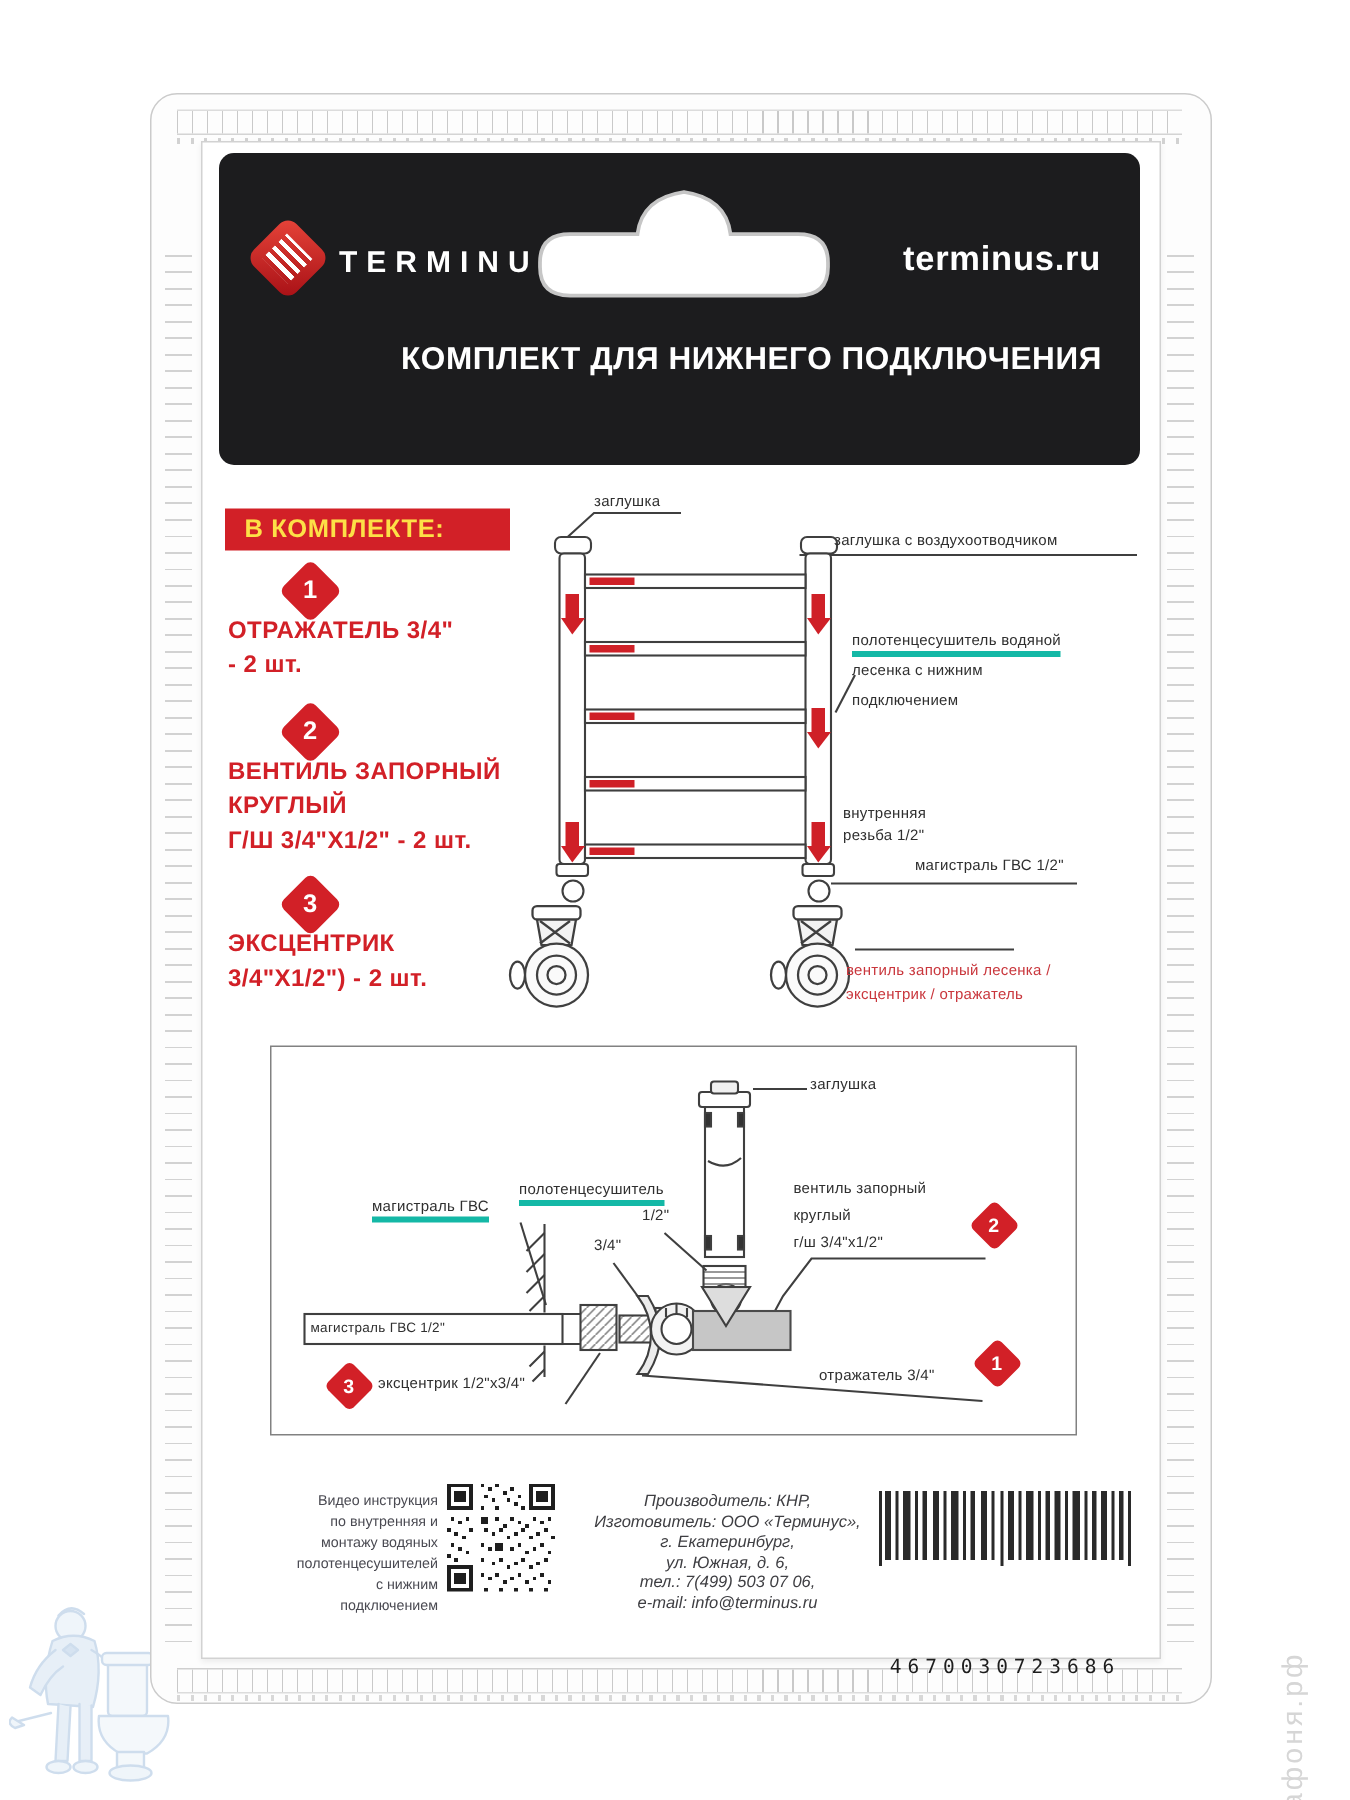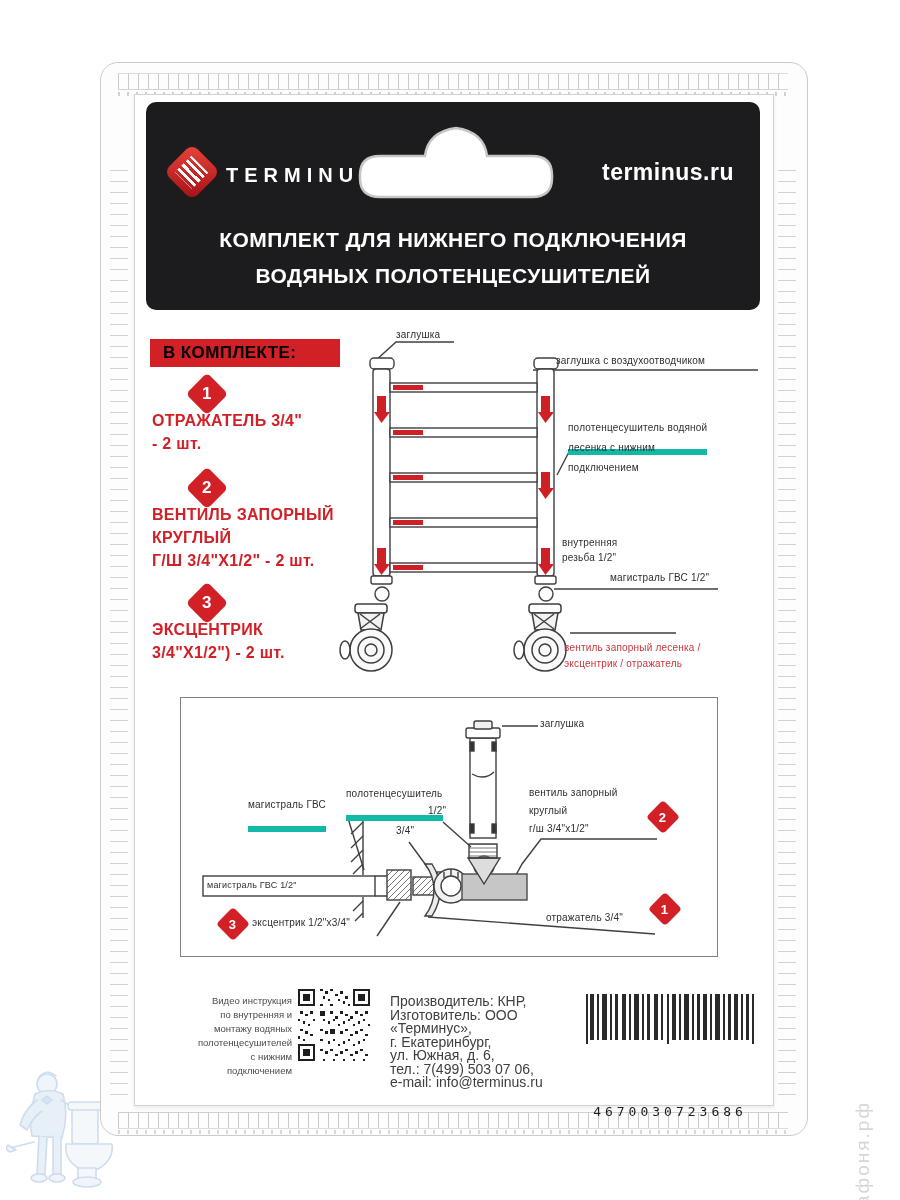--- a/index.html
+++ b/index.html
@@ -33,39 +33,39 @@
   .hdr{left:146px;top:102px;width:614px;height:208px;background:#1c1c1e;border-radius:10px;}
   .logo-diamond{left:26px;top:50px;width:40px;height:40px;border-radius:8px;
      background:linear-gradient(135deg,#e8453a,#a60f15);transform:rotate(45deg);
      display:flex;align-items:center;justify-content:center;}
   .logo-stripes{width:24px;height:23px;
      background:repeating-linear-gradient(0deg,transparent 0 3px,#ffffff 3px 6px);}
   .brand{left:80px;top:62px;color:#fff;font-size:20px;font-weight:bold;letter-spacing:6px;}
   .brand-mark{font-size:10px;vertical-align:top;letter-spacing:0;}
   .site{right:26px;top:57px;color:#fff;font-size:23px;font-weight:bold;letter-spacing:.5px;}
   .title{left:0;width:614px;text-align:center;color:#fff;font-weight:bold;font-size:21px;letter-spacing:.4px;}
-  .title1{top:126px;} .title2{top:162px;}
-  
-  .kit-head{left:150px;top:339px;width:190px;height:28px;background:#d22027;color:#000000;
+  .title1{top:126px;padding-left:48px;} .title2{top:162px;}
+  
+  .kit-head{left:150px;top:339px;width:190px;height:28px;background:#d22027;color:#fde047;
      font-size:17px;font-weight:bold;line-height:28px;padding-left:13px;box-sizing:border-box;letter-spacing:.4px;}
   .diamond{background:#d22027;transform:rotate(45deg);display:flex;align-items:center;justify-content:center;}
   .diamond>span{transform:rotate(-45deg);color:#fff;font-weight:bold;}
   .d-kit{width:30px;height:30px;border-radius:5px;} .d-kit>span{font-size:17px;}
   .d-sm{width:24px;height:24px;border-radius:4px;} .d-sm>span{font-size:13px;}
   .kit-text{color:#d22027;font-weight:bold;font-size:16px;line-height:23px;letter-spacing:.3px;}
   
   .lbl{font-size:10px;color:#2f2f2f;letter-spacing:.2px;white-space:nowrap;}
   .lbl-red{color:#c9363c;}
-  .u{border-bottom:6px solid #14b8a6;padding-bottom:16px;}
+  .u{border-bottom:4px solid #14b8a6;padding-bottom:1px;}
   .diag-box{left:180px;top:697px;width:538px;height:260px;border:1.5px solid #818181;box-sizing:border-box;background:#fff;}
   svg{display:block;}
   
   .note{left:178px;top:994px;width:114px;text-align:right;font-size:9.5px;line-height:14px;
         font-weight:normal;color:#4a4a52;}
-  .maker{left:390px;top:995px;width:190px;text-align:left;font-size:14px;line-height:13.5px;color:#3e3e42;}
+  .maker{left:390px;top:995px;width:190px;text-align:center;font-size:11px;line-height:13.5px;color:#3e3e42;font-style:italic;}
   .bc-digits{left:584px;top:1104px;width:172px;text-align:center;font-size:13px;letter-spacing:4px;
         color:#1d1d1d;font-family:"DejaVu Sans Mono",monospace;}
 </style>
 </head>
 <body>
 
 <svg class="abs" style="left:6px;top:1050px;opacity:.6" width="120" height="150" viewBox="0 0 120 150">
   <g fill="#e6eff8" stroke="#aec7e2" stroke-width="1.6" stroke-linejoin="round" stroke-linecap="round">
     <path d="M4,98 L28,92" fill="none"></path>
     <path d="M2,95 q-4,4 2,7 l6,-2 z"></path>
@@ -100,21 +100,20 @@
 <div class="abs hdr">
   <div class="abs logo-diamond">
     <div class="logo-stripes"></div>
   </div>
   <div class="abs brand"><span>TERMINUS</span><span class="brand-mark">’</span></div>
   <svg class="abs" style="left:212px;top:24px" width="196" height="74" viewBox="0 0 196 74">
     <path d="M67,30 q3,-24 31,-28 q28,4 31,28 l45,0 q20,0 20,19 l0,3 q0,19 -20,19 l-152,0 q-20,0 -20,-19 l0,-3 q0,-19 20,-19 z" fill="#ffffff" stroke="#c6c6c6" stroke-width="2.5"></path>
   </svg>
   <div class="abs site">terminus.ru</div>
   <div class="abs title title1">КОМПЛЕКТ  ДЛЯ НИЖНЕГО ПОДКЛЮЧЕНИЯ</div>
-  <div class="abs title title2">ВОДЯНЫХ ПОЛОТЕНЦЕСУШИТЕЛЕЙ</div>
 </div>
 
 <div class="abs kit-head">В КОМПЛЕКТЕ:</div>
 
 <div class="abs diamond d-kit" style="left:192px;top:379px">
     <span>1</span>
   </div>
 <div class="abs kit-text" style="left:152px;top:409px">
   <div>ОТРАЖАТЕЛЬ 3/4"</div>
   <div>- 2 шт.</div>

